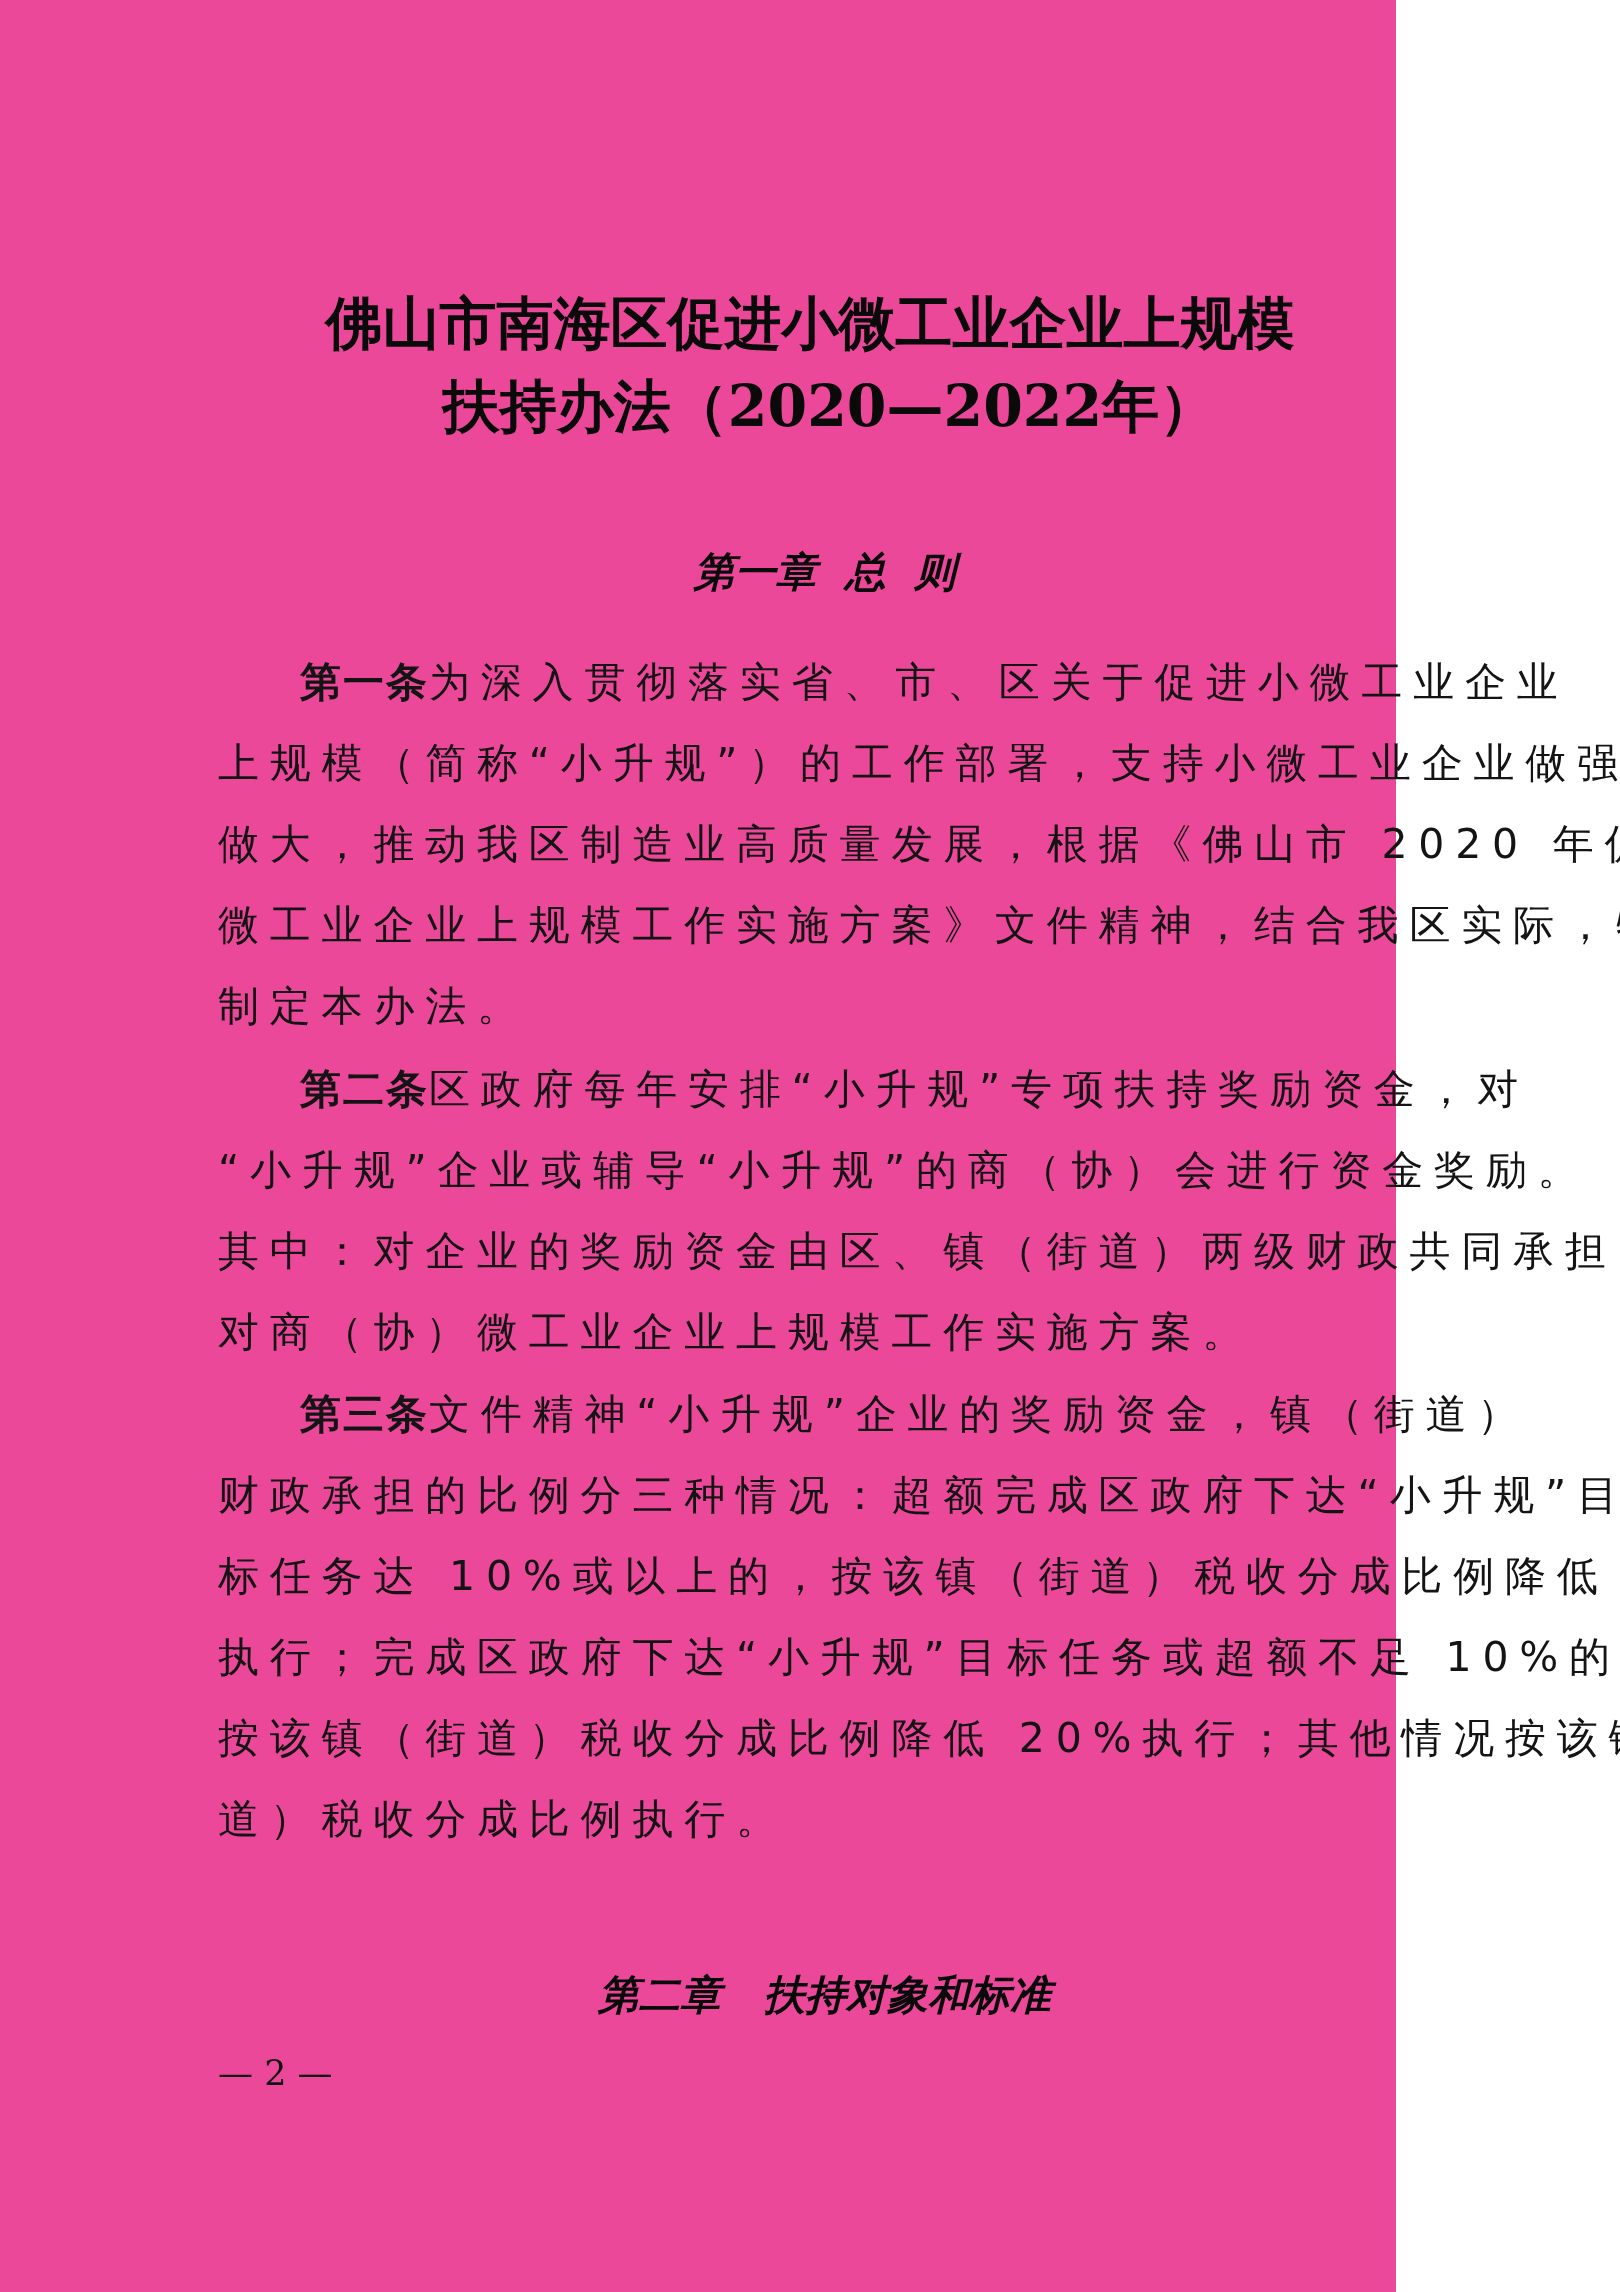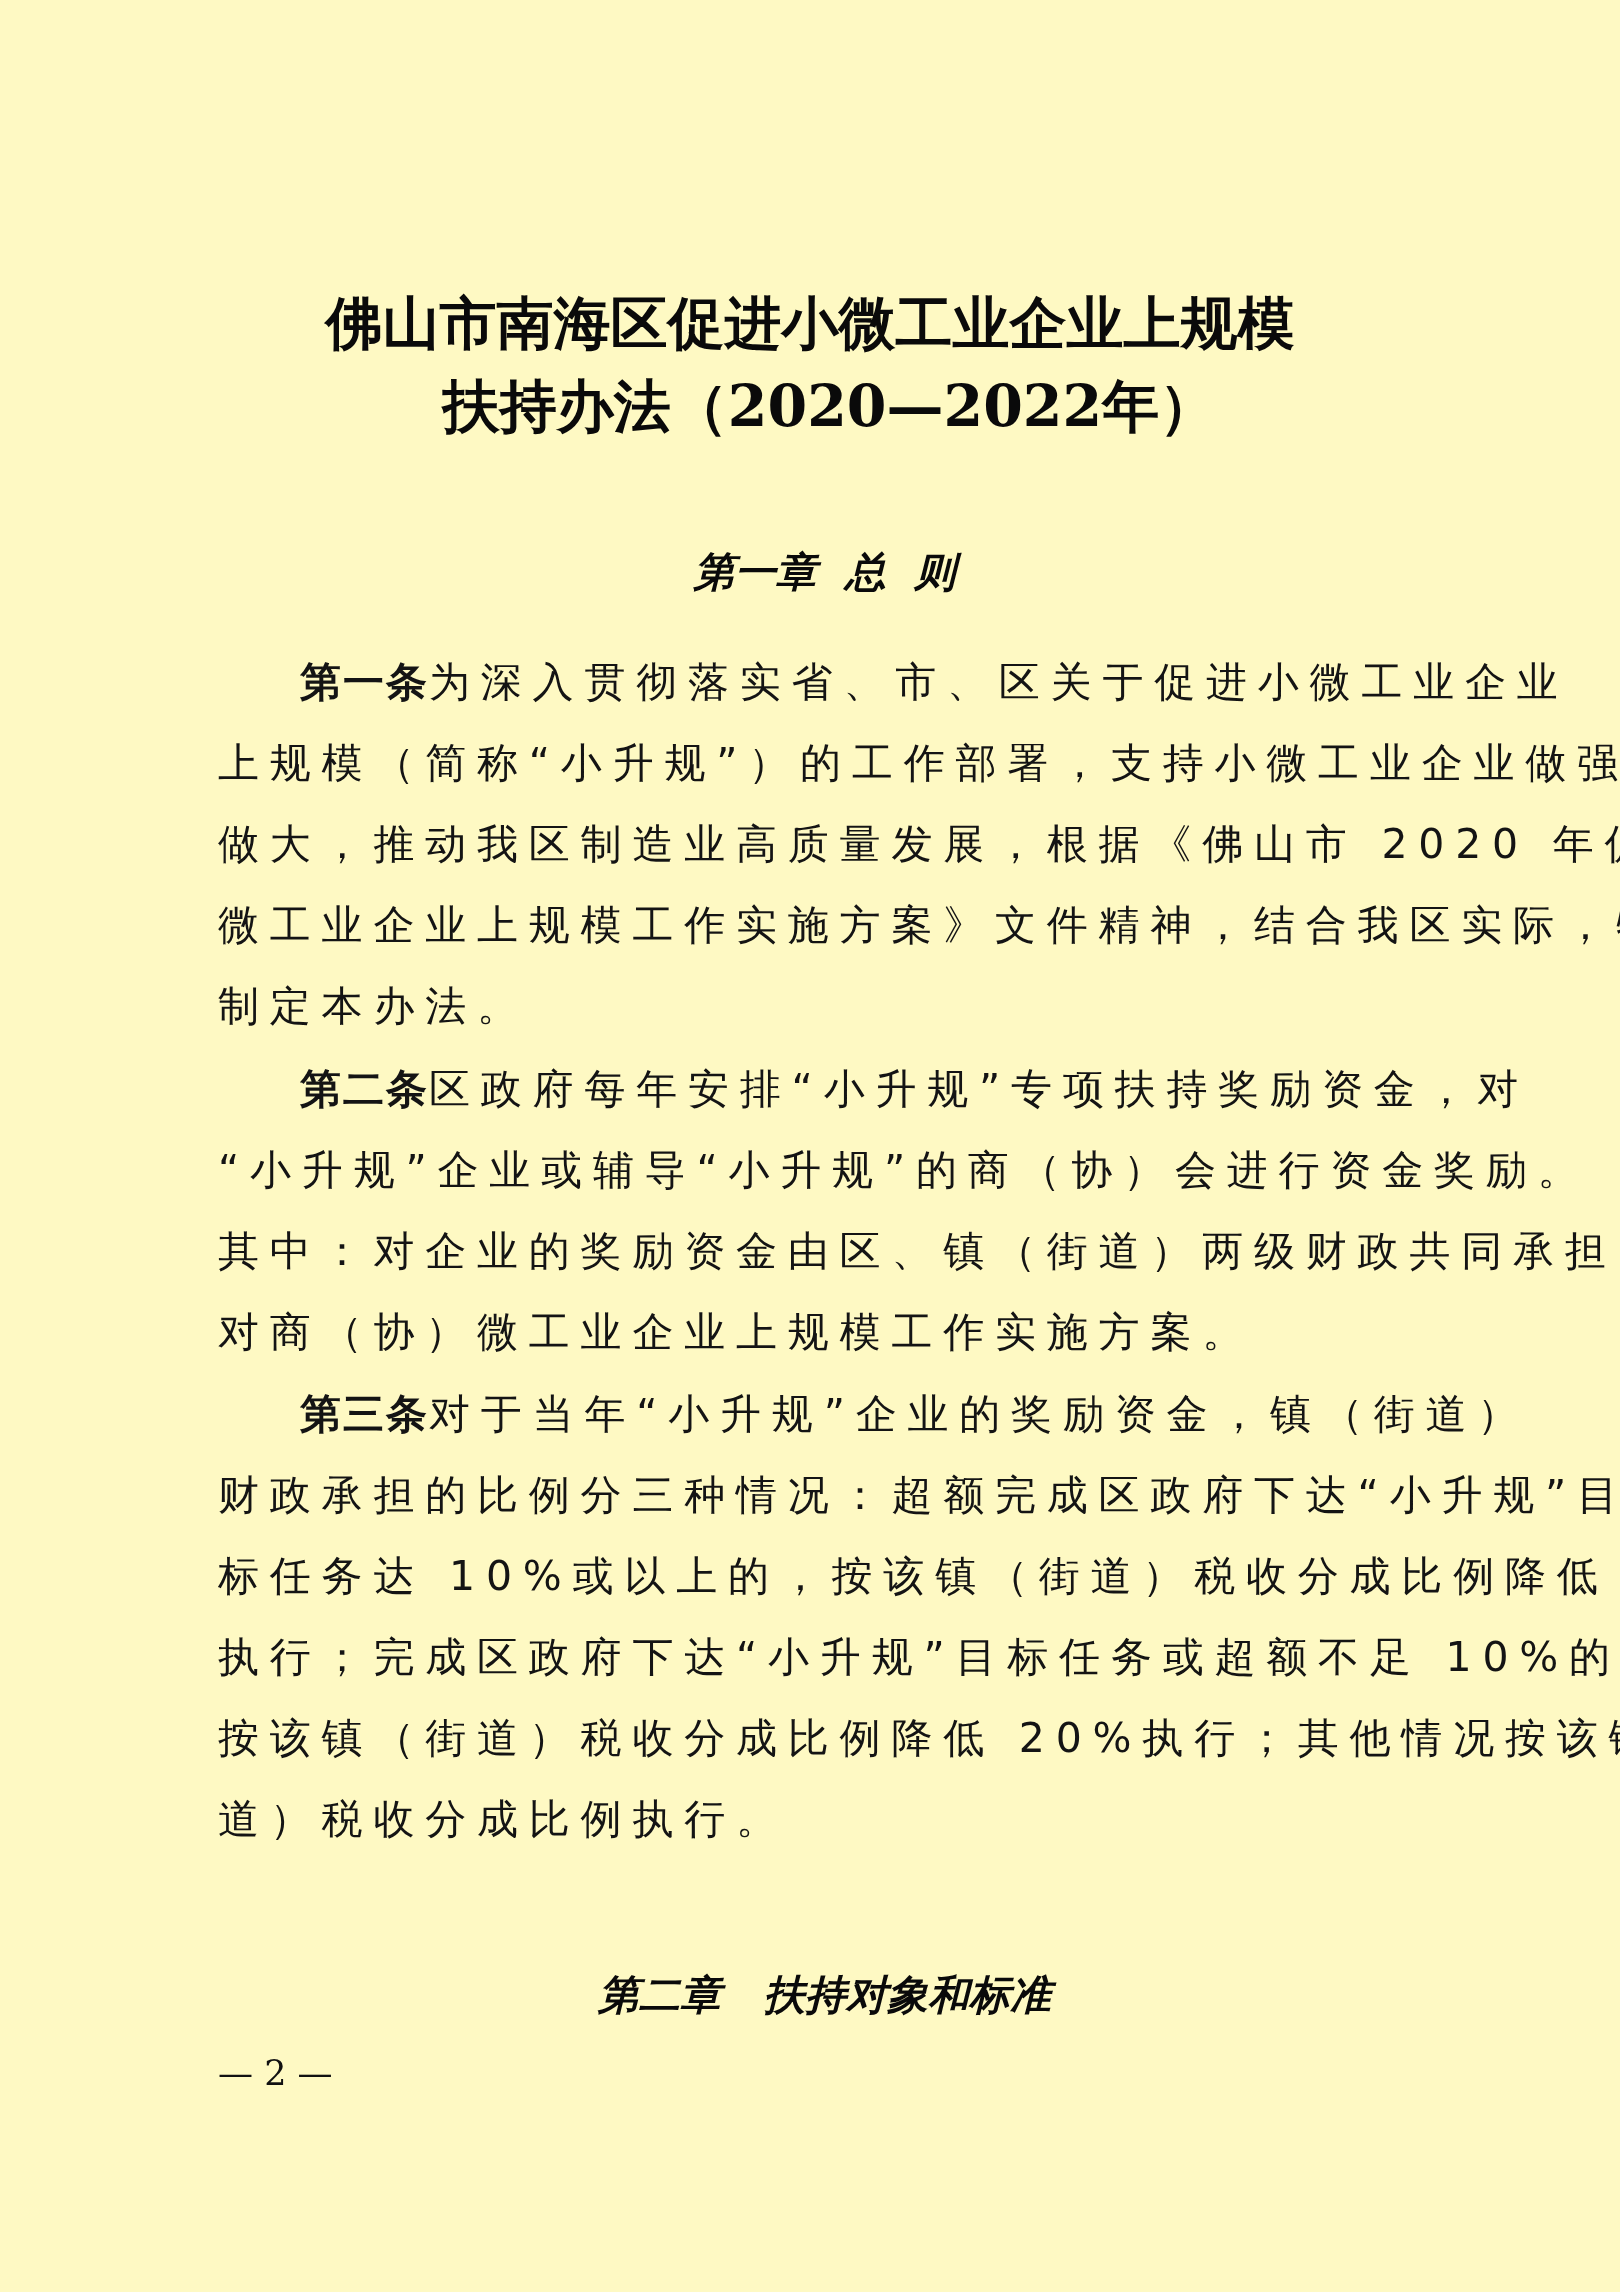--- a/index.html
+++ b/index.html
@@ -11,23 +11,23 @@
       width: 1620px;
       height: 2293px;
       position: relative;
       overflow: hidden;
       color: #111111;
       font-family: "DejaVu Serif", "Liberation Serif", serif;
     }
     .page {
       position: absolute;
       left: 0; top: 0;
-      width: 1620px;
+      width: 1396px;
       height: 2293px;
-      background: #fef9c3;
+      background: #ec4899;
     }
     .title {
       position: absolute;
       left: 0;
       width: 1620px;
       text-align: center;
       font-family: "DejaVu Serif", "Liberation Serif", serif;
       font-weight: bold;
       font-size: 57px;
       letter-spacing: 0px;
@@ -107,21 +107,21 @@
   </div>
 
   <div class="body-text" style="top: 1049px;">
     <span class="line indent"><span class="art-label">第二条</span><span>区政府每年安排“小升规”专项扶持奖励资金，对</span></span>
     <span class="line">“小升规”企业或辅导“小升规”的商（协）会进行资金奖励。</span>
     <span class="line">其中：对企业的奖励资金由区、镇（街道）两级财政共同承担；</span>
     <span class="line">对商（协）微工业企业上规模工作实施方案。</span>
   </div>
 
   <div class="body-text" style="top: 1374px;">
-    <span class="line indent"><span class="art-label">第三条</span><span>对于当年“小升规”企业的奖励资金，镇（街道）</span></span>
+    <span class="line indent"><span class="art-label">第三条</span><span>文件精神“小升规”企业的奖励资金，镇（街道）</span></span>
     <span class="line">财政承担的比例分三种情况：超额完成区政府下达“小升规”目</span>
     <span class="line">标任务达 10%或以上的，按该镇（街道）税收分成比例降低 35%</span>
     <span class="line">执行；完成区政府下达“小升规”目标任务或超额不足 10%的，</span>
     <span class="line">按该镇（街道）税收分成比例降低 20%执行；其他情况按该镇（街</span>
     <span class="line">道）税收分成比例执行。</span>
   </div>
 
   <div class="chapter c2">第二章   扶持对象和标准</div>
 
   <div class="page-number">— 2 —</div>

